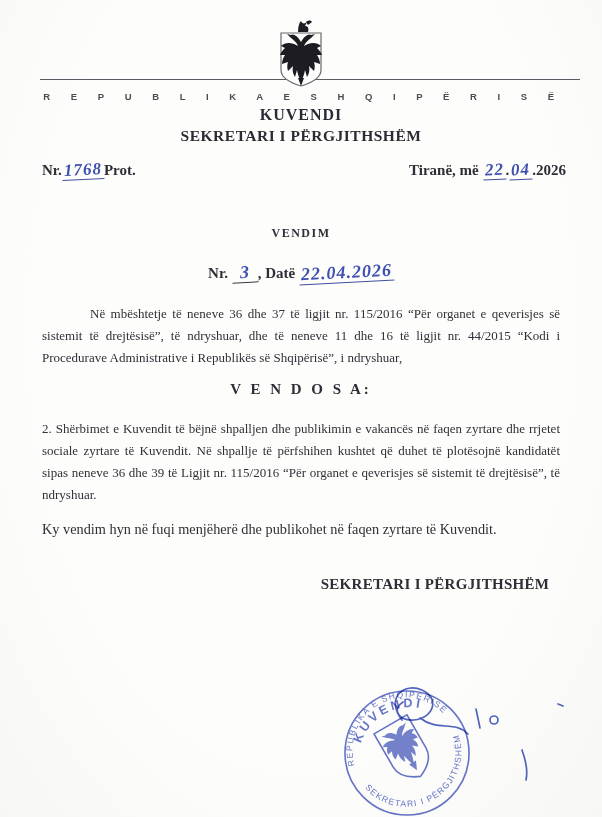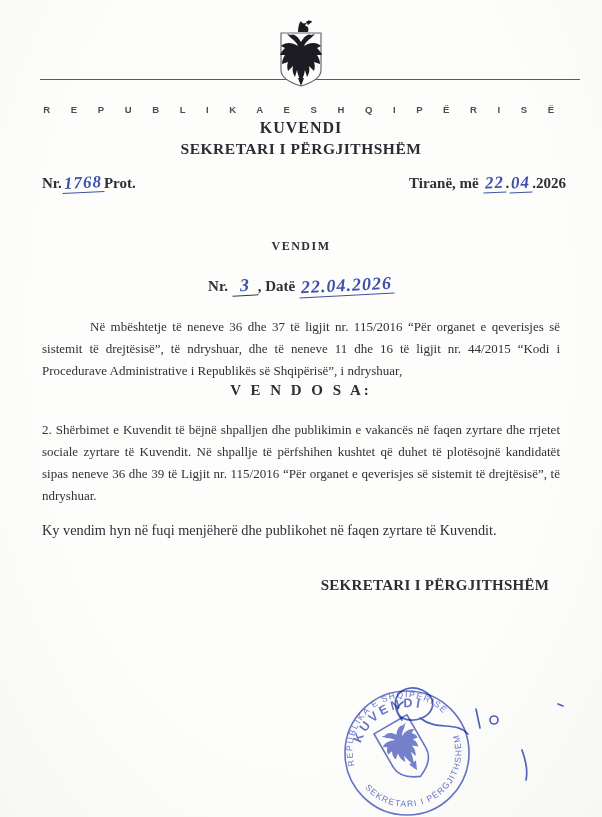--- a/index.html
+++ b/index.html
@@ -20,21 +20,21 @@
   }
   .emblem{
     display:block;margin:0 auto;position:relative;z-index:2;
     margin-top:20px;
   }
   .republic{
     text-align:center;
     font-family:"Liberation Sans", sans-serif;
     font-size:9.5px;font-weight:bold;color:#4b4b52;
     letter-spacing:4.5px;word-spacing:9px;
-    margin-top:16px;
+    margin-top:3px;
   }
   .kuvendi{
     text-align:center;font-weight:bold;font-size:16px;
     letter-spacing:1px;margin-top:4px;color:#2b2b34;
   }
   .office{
     text-align:center;font-weight:bold;font-size:15.5px;
     letter-spacing:0.5px;margin-top:3px;color:#2b2b34;
   }
   
@@ -68,21 +68,21 @@
     line-height:23px;margin:26px 46px 0 46px;letter-spacing:0.2px;
   }
   
   .para{
     font-size:13px;line-height:22px;text-align:justify;
     margin:20px 42px 0 42px;color:#303038;
   }
   .indent{text-indent:48px;}
   .vendosa{
     text-align:center;font-weight:bold;font-size:15px;
-    letter-spacing:3px;margin-top:0;
+    letter-spacing:3px;margin-top:12px;
   }
   .closing{
     font-size:14.3px;line-height:22px;margin:12px 42px 0 42px;
     text-align:left;
   }
   
   .sig-block{
     position:relative;z-index:1;
     margin:36px 22px 0 auto;width:290px;text-align:center;
   }

